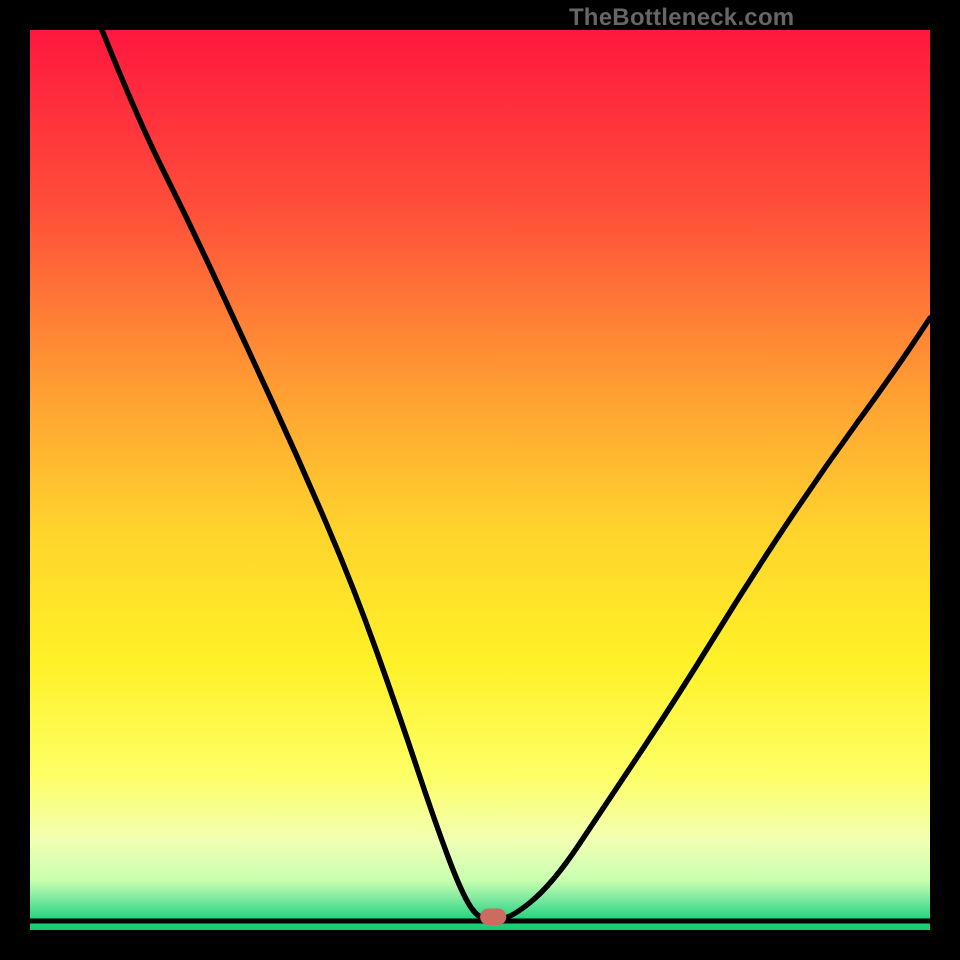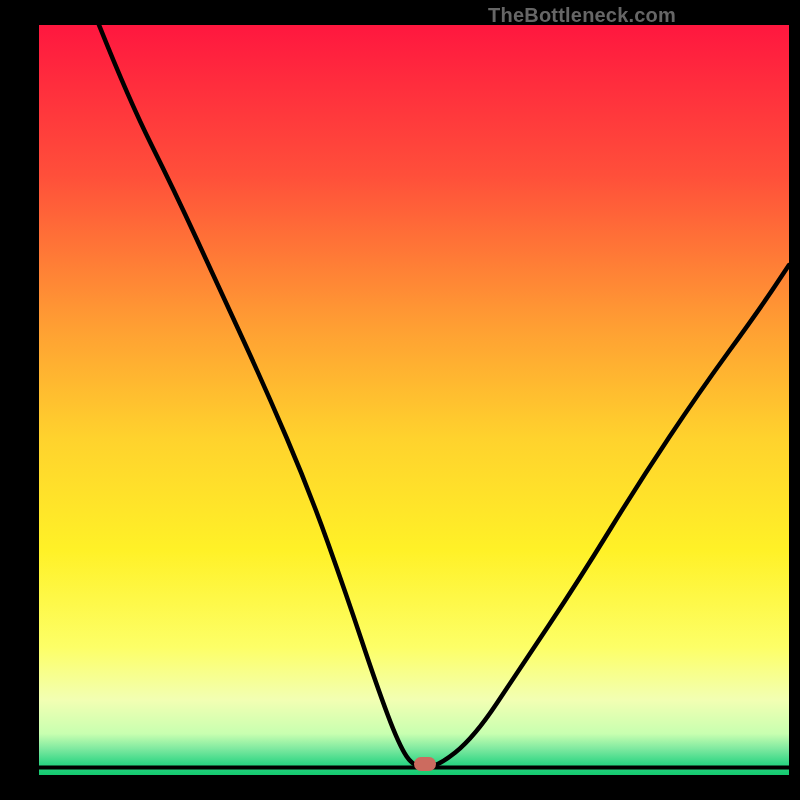--- a/index.html
+++ b/index.html
@@ -9,21 +9,20 @@
     height: 800px;
     background: #000;
     font-family: Arial, Helvetica, sans-serif;
     overflow: hidden;
   }
   .frame {
     position: relative;
     width: 672px;
     height: 800px;
     background: #000;
-    margin-left: 14px;
   }
   .watermark {
     position: absolute;
     top: 4px;
     right: 10px;
     color: #666;
     font-size: 20px;
     font-weight: 600;
     letter-spacing: 0.2px;
     z-index: 20;

